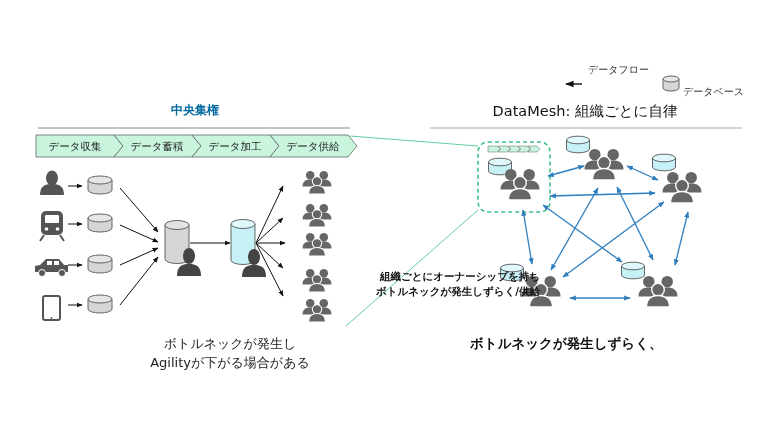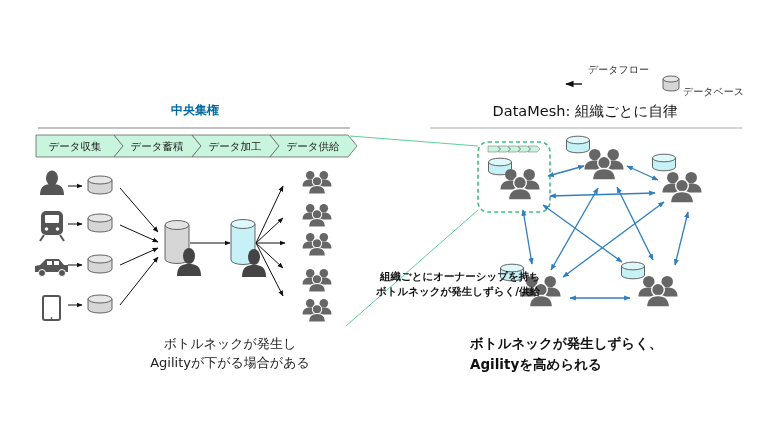--- a/index.html
+++ b/index.html
@@ -230,15 +230,14 @@
     <div>Agilityが下がる場合がある</div>
   </div>
 
   <div class="txt owner-note">
     <div>組織ごとにオーナーシップを持ち</div>
     <div>ボトルネックが発生しずらく/供給</div>
   </div>
 
   <div class="txt caption-right">
     <div>ボトルネックが発生しずらく、</div>
-    <div>Agilityを高められる</div>
   </div>
 </div>
 
 </body></html>

